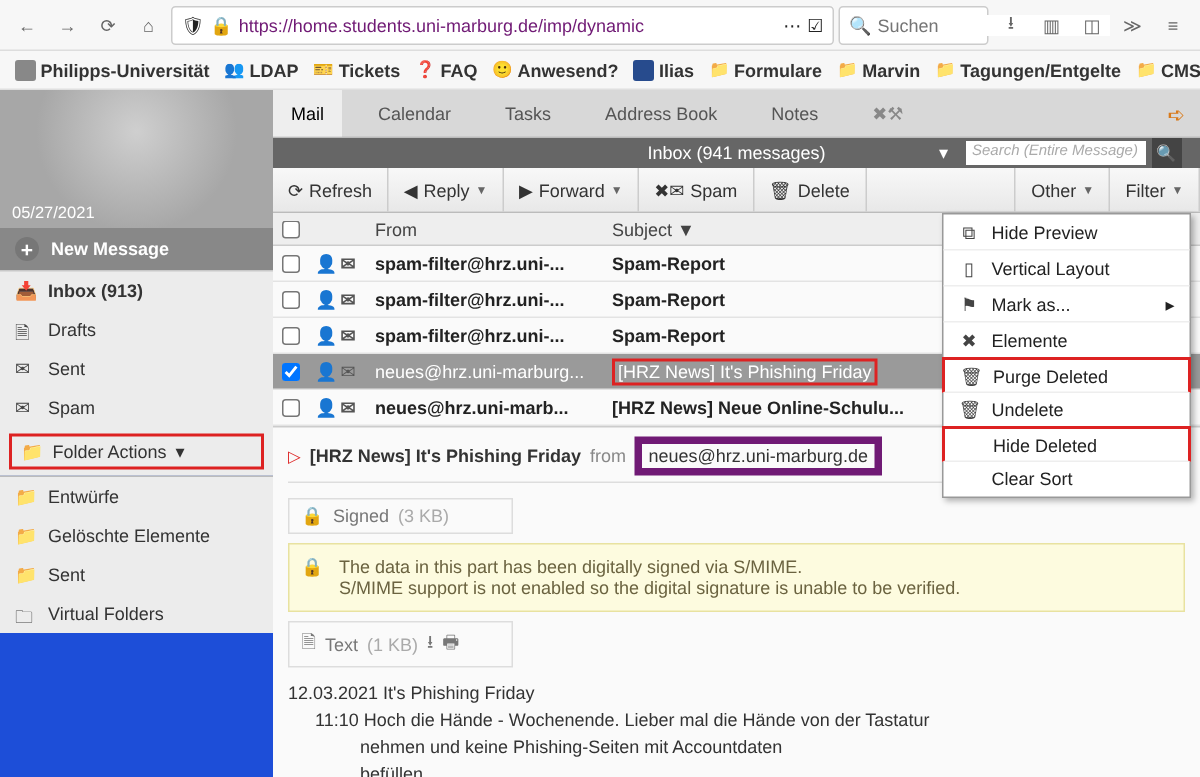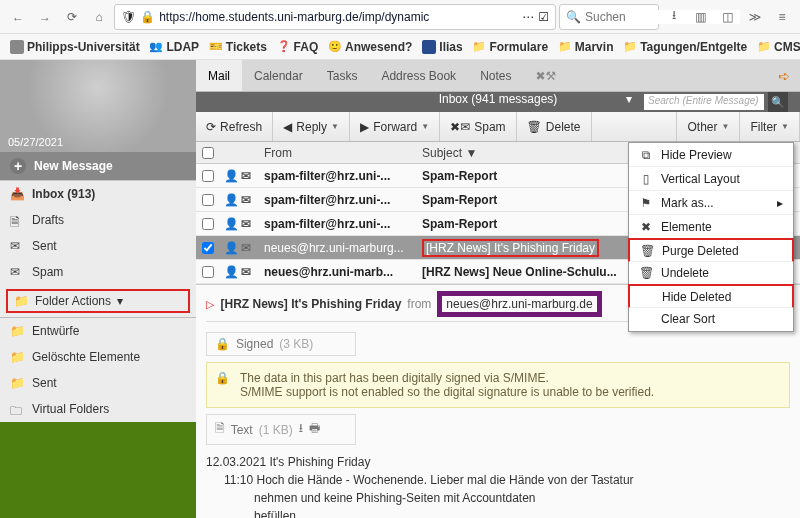--- a/index.html
+++ b/index.html
@@ -1,42 +1,42 @@
 <!DOCTYPE html>
 <html><head>
 <meta charset="utf-8">
 <style>
   *{box-sizing:border-box;margin:0;padding:0;font-family:Arial,Helvetica,sans-serif;font-size:12px}
   body{width:800px;height:518px;overflow:hidden;background:#fff;color:#222}
   .browser-bar{height:34px;background:#f7f7f7;display:flex;align-items:center;padding:0 6px;gap:3px;border-bottom:1px solid #ddd}
   .browser-bar .tb-icon{width:24px;height:24px;display:flex;align-items:center;justify-content:center;color:#666;border-radius:2px}
   .url-box{flex:1;height:26px;display:flex;align-items:center;border:1px solid #ccc;border-radius:3px;padding:0 6px;gap:4px;background:#fff}
-  .url-box input{flex:1;border:none;outline:none;font-size:12px;color:#0f172a}
+  .url-box input{flex:1;border:none;outline:none;font-size:12px;color:#701a75}
   .search-box{width:100px;height:26px;display:flex;align-items:center;border:1px solid #ccc;border-radius:3px;padding:0 6px;gap:4px;background:#fff}
   .search-box input{flex:1;border:none;outline:none;font-size:12px;color:#888}
   .bm-bar{height:26px;background:#f7f7f7;display:flex;align-items:center;gap:10px;padding:0 10px;border-bottom:1px solid #e0e0e0;overflow:hidden;white-space:nowrap}
   .bm-bar span{display:inline-flex;align-items:center;gap:3px;color:#333;font-size:11px}
   .fav{width:14px;height:14px;display:inline-block;background:#888;border-radius:2px}
   .app{display:flex;height:458px;position:relative}
-  .sidebar{width:196px;background:#4d7c0f;display:flex;flex-direction:column;color:#fff}
+  .sidebar{width:182px;background:#1d4ed8;display:flex;flex-direction:column;color:#fff}
   .date-stripe{height:92px;position:relative;background:radial-gradient(circle at 50% 30%,#cfcfcf 0,#a7a7a7 60%);display:flex;align-items:flex-end;padding:0 8px 4px}
   .date-stripe .d{font-size:11px;color:#fff}
   .newmsg{height:28px;background:#888;display:flex;align-items:center;gap:8px;padding:0 10px;color:#fff;font-weight:bold}
   .newmsg .plus{width:16px;height:16px;border-radius:50%;background:#777;display:flex;align-items:center;justify-content:center;color:#fff;font-size:14px}
   .s-block{background:#ececec;color:#333;border-top:1px solid #c8c8c8}
   .s-item{height:26px;display:flex;align-items:center;gap:8px;padding:0 10px;color:#333;font-size:12px}
   .s-item.bold{font-weight:bold}
   .s-item .sicon{width:14px;height:14px;color:#444}
   .folder-actions{margin:4px 6px;border:2px solid #d22;padding:3px 6px;display:flex;align-items:center;gap:6px;background:#ececec;color:#333}
   .main{flex:1;display:flex;flex-direction:column;background:#fafafa;position:relative}
-  .tabs{height:32px;background:#d8d8d8;display:flex;align-items:center;gap:0;border-bottom:1px solid #bbb}
+  .tabs{height:32px;background:#d8d8d8;display:flex;align-items:center;gap:12px;border-bottom:1px solid #bbb}
   .tabs .tab{padding:0 12px;height:100%;display:flex;align-items:center;color:#555}
   .tabs .tab.active{background:#eee;color:#000}
   .tabs .logout{margin-left:auto;margin-right:10px;color:#d97a1a;font-size:14px}
-  .inbox-stripe{height:20px;background:#666;color:#fff;display:flex;justify-content:center;font-size:11px;position:relative}
+  .inbox-stripe{height:20px;background:#666;color:#fff;display:flex;align-items:center;justify-content:center;font-size:11px;position:relative}
   .search-msg{position:absolute;right:36px;top:2px;width:120px;height:16px;background:#fff;color:#aaa;font-style:italic;font-size:10px;padding:1px 4px}
   .search-msg-btn{position:absolute;right:12px;top:0;width:20px;height:20px;background:#444;color:#fff;display:flex;align-items:center;justify-content:center;font-size:11px}
   .toolbar{height:30px;background:linear-gradient(#f8f8f8,#e8e8e8);display:flex;align-items:center;border-bottom:1px solid #bbb;position:relative}
   .toolbar .btn{height:100%;display:flex;align-items:center;padding:0 10px;gap:4px;border-right:1px solid #ccc;color:#333;font-size:12px}
   .toolbar .btn .arrow{font-size:8px;color:#666}
   .msg-header{height:22px;display:flex;align-items:center;background:#eee;border-bottom:1px solid #ccc;color:#444;font-size:11px}
   .col-chk{width:24px;display:flex;justify-content:center}
   .col-ic{width:40px}
   .col-from{width:156px;padding-left:4px}
   .col-subj{flex:1;padding-left:6px}

